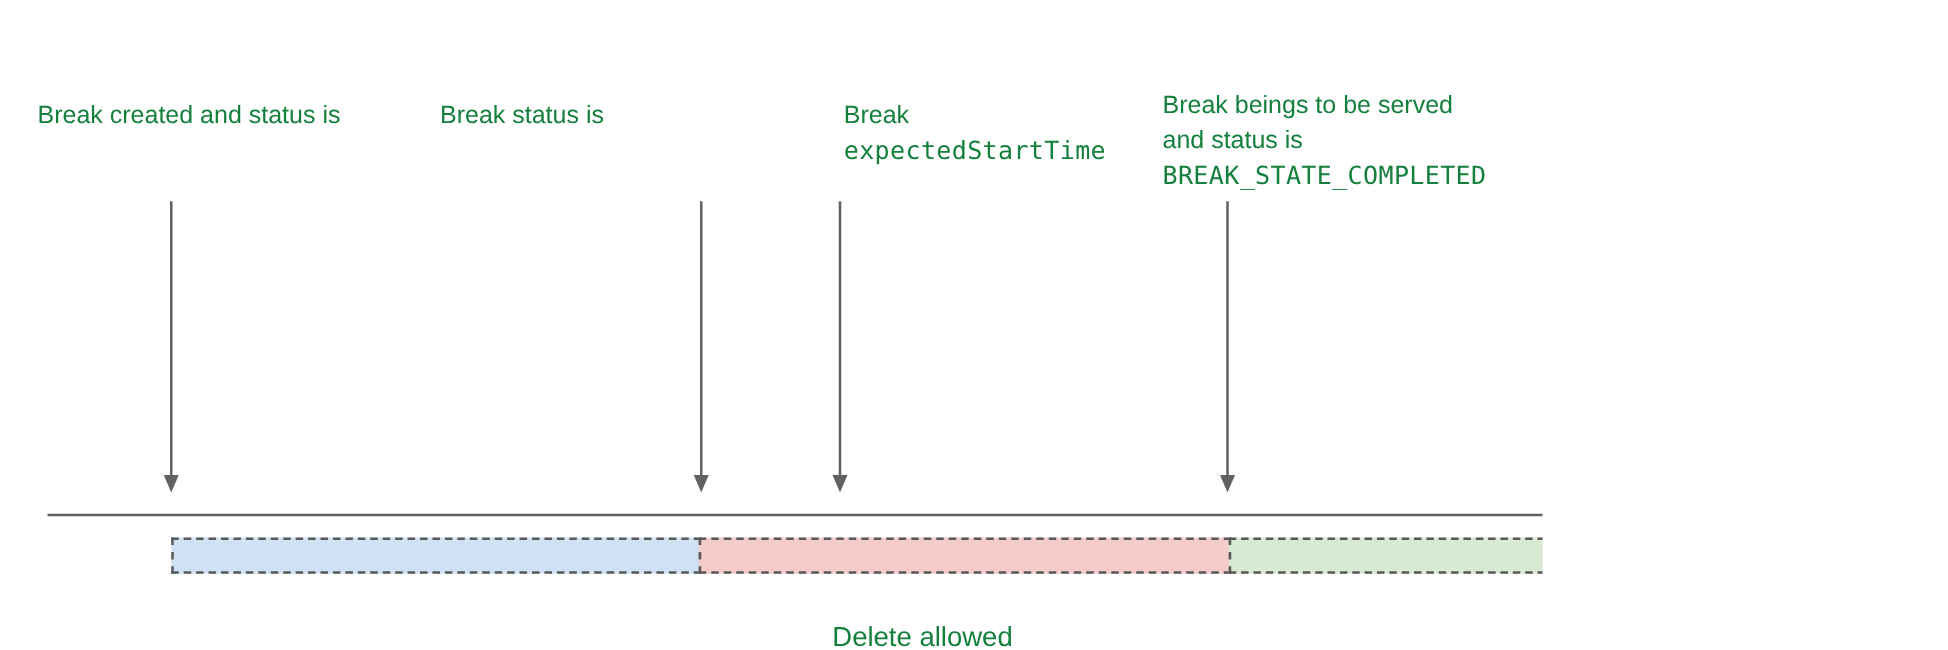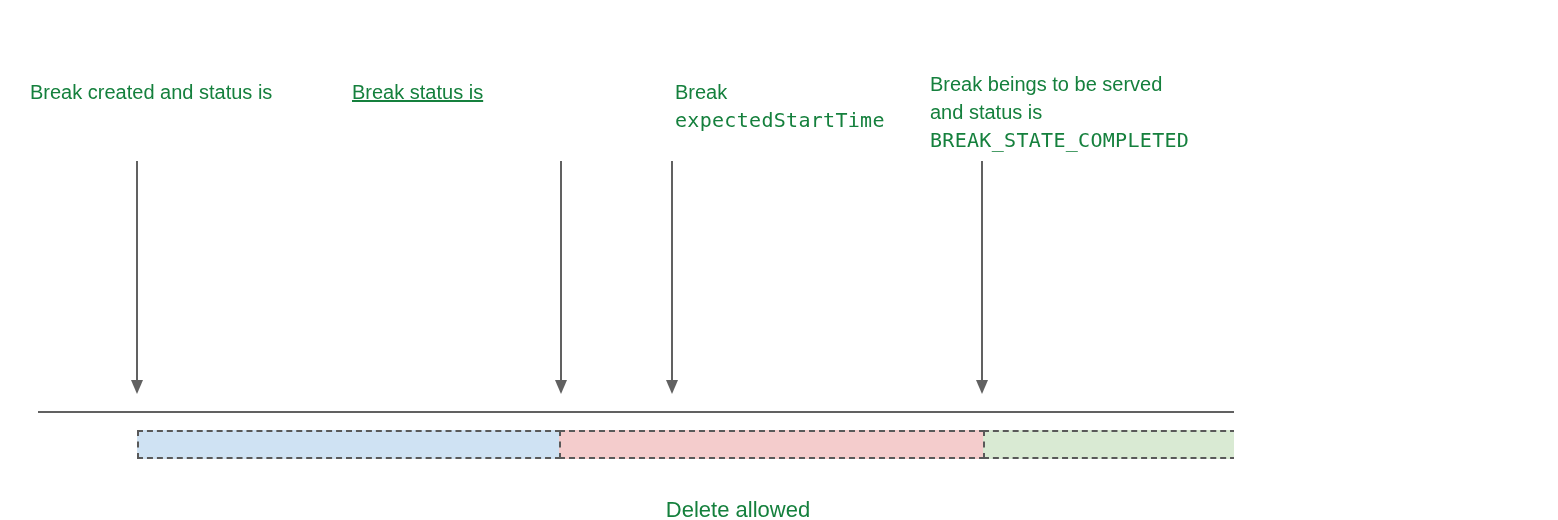--- a/index.html
+++ b/index.html
@@ -79,21 +79,21 @@
 </style>
 </head>
 <body>
 
 <div class="canvas">
 
   <div class="annotation" style="left:30px; top:42px;">
     <div>Break created and status is</div>
   </div>
 
-  <div class="annotation" style="left:352px; top:42px;text-decoration:underline;">
+  <div class="annotation" style="left:352px; top:42px;">
     <div>Break status is</div>
   </div>
 
   <div class="annotation" style="left:675px; top:42px;">
     <div>Break</div>
     <div class="code-line">expectedStartTime</div>
   </div>
 
   <div class="annotation" style="left:930px; top:34px;">
     <div>Break beings to be served</div>

